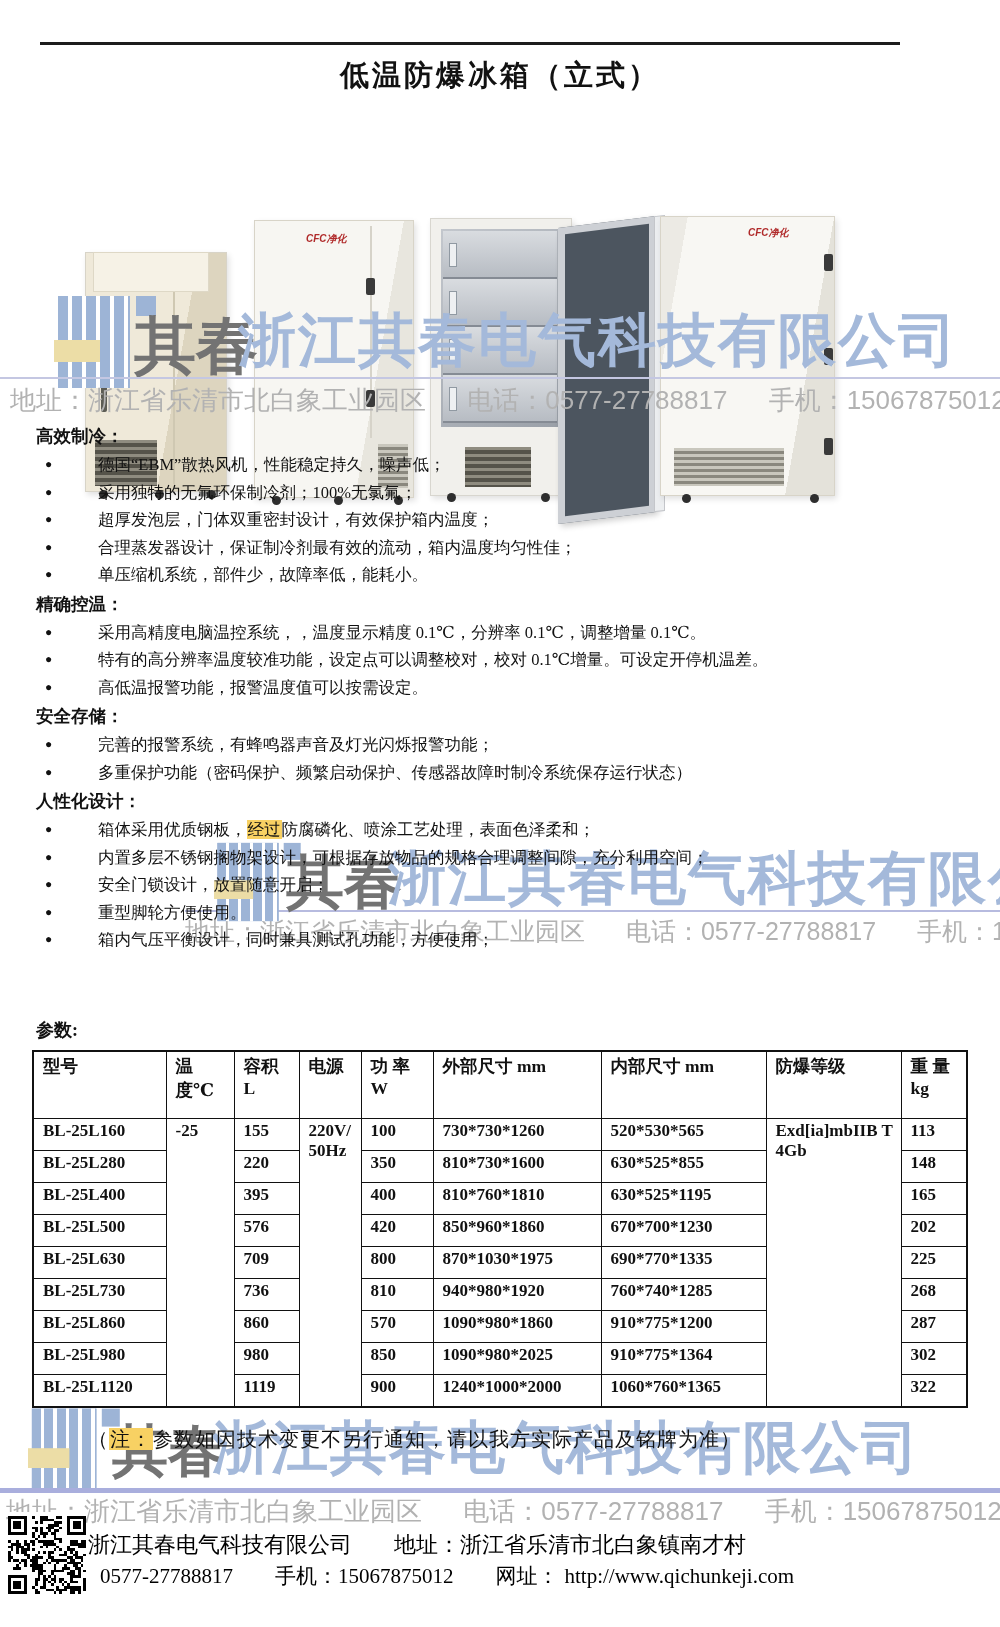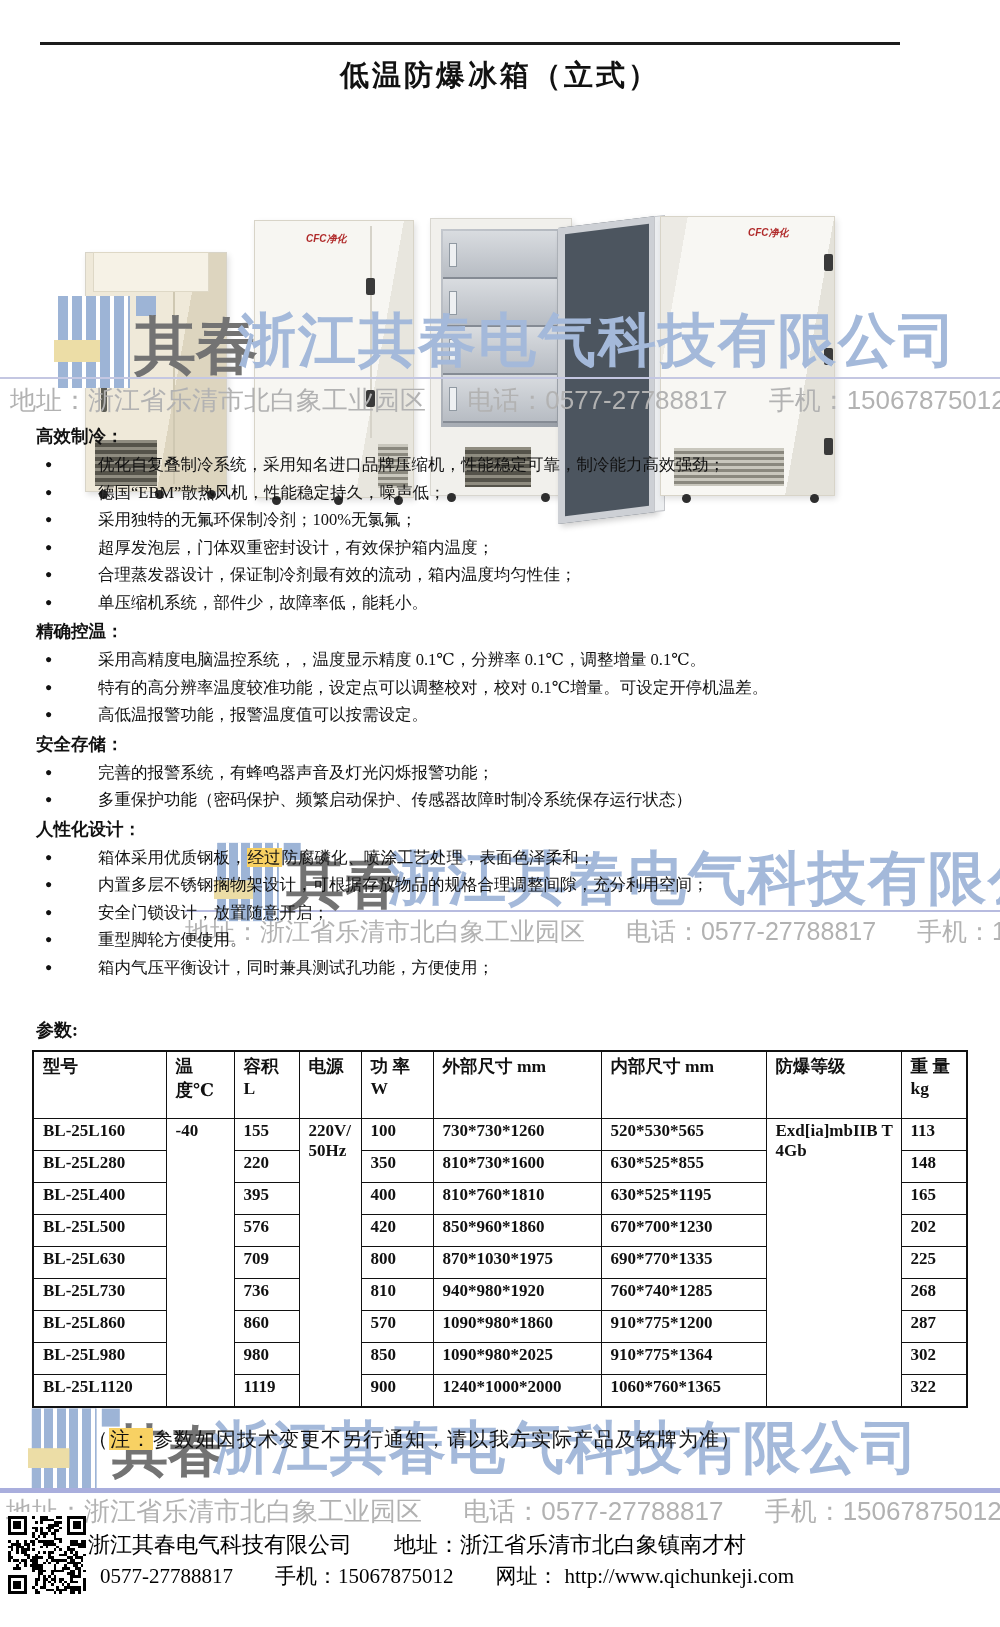--- a/index.html
+++ b/index.html
@@ -176,21 +176,20 @@
 <div class="abs wm-line" style="left:185px;top:910px;right:0;"></div>
 <div class="abs wm-gray" style="left:185px;top:915px;font-size:25px;width:815px;overflow:hidden;">
   <b>地址：浙江省乐清市北白象工业园区</b>
   <b>电话：0577-27788817</b>
   <b>手机：15067875012</b>
 </div>
 
 <div class="abs" id="features">
   <h3>高效制冷：</h3>
   <ul>
-    <li>优化自复叠制冷系统，采用知名进口品牌压缩机，性能稳定可靠，制冷能力高效强劲；</li>
     <li>德国“EBM”散热风机，性能稳定持久，噪声低；</li>
     <li>采用独特的无氟环保制冷剂；100%无氯氟；</li>
     <li>超厚发泡层，门体双重密封设计，有效保护箱内温度；</li>
     <li>合理蒸发器设计，保证制冷剂最有效的流动，箱内温度均匀性佳；</li>
     <li>单压缩机系统，部件少，故障率低，能耗小。</li>
   </ul>
   <h3>精确控温：</h3>
   <ul>
     <li>采用高精度电脑温控系统，，温度显示精度 0.1℃，分辨率 0.1℃，调整增量 0.1℃。</li>
     <li>特有的高分辨率温度较准功能，设定点可以调整校对，校对 0.1℃增量。可设定开停机温差。</li>
@@ -233,21 +232,21 @@
       <th>功 率 W</th>
       <th>外部尺寸 mm</th>
       <th>内部尺寸 mm</th>
       <th>防爆等级</th>
       <th>重 量 kg</th>
     </tr>
   </thead>
   <tbody>
     <tr>
       <td>BL-25L160</td>
-      <td class="merged" rowspan="9">-40</td>
+      <td class="merged" rowspan="9">-25</td>
       <td>155</td>
       <td class="merged" rowspan="9">220V/50Hz</td>
       <td>100</td>
       <td>730*730*1260</td>
       <td>520*530*565</td>
       <td class="merged" rowspan="9">Exd[ia]mbIIB T4Gb</td>
       <td>113</td>
     </tr>
     <tr>
       <td>BL-25L280</td>

